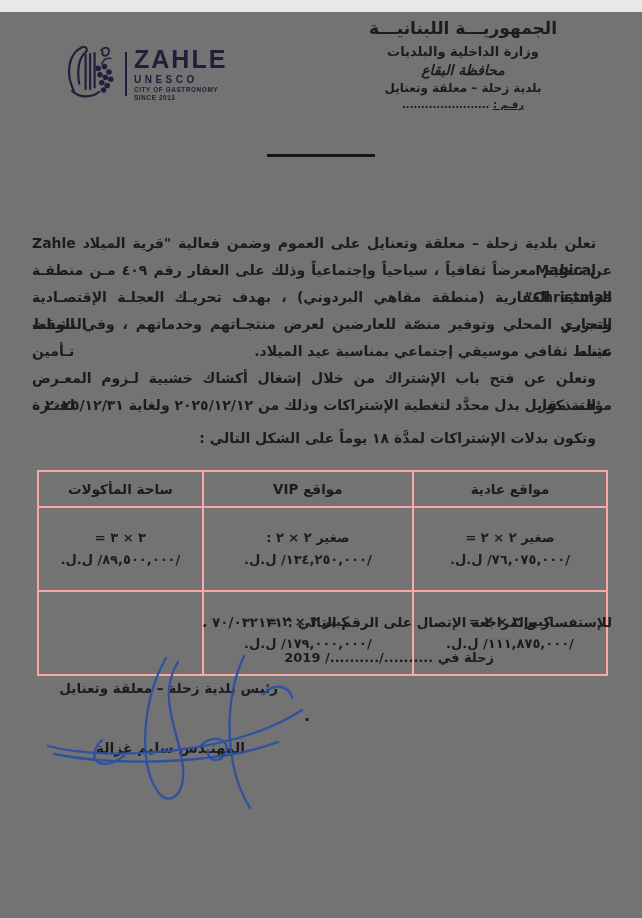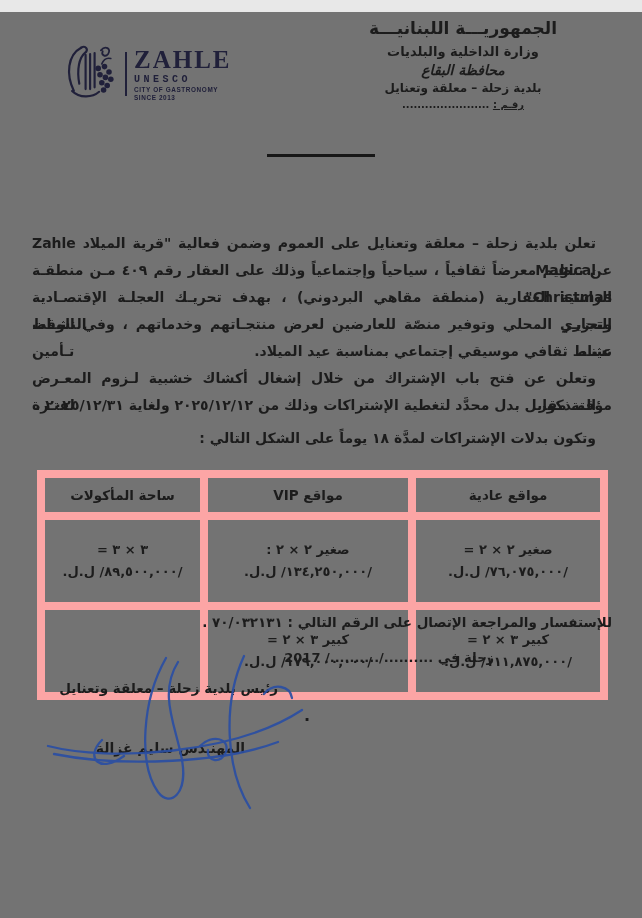--- a/index.html
+++ b/index.html
@@ -23,40 +23,40 @@
   .hdr-municipality{font-size:12px;margin-bottom:4px;}
   .hdr-number{font-size:10px;}
   .hdr-number .lbl{text-decoration:underline;}
   
   .logo{
     position:absolute;left:64px;top:30px;height:64px;
     display:flex;align-items:center;gap:7px;color:#20203a;
   }
   .logo-divider{width:2px;height:44px;background:#20203a;}
   .logo-text{display:flex;flex-direction:column;line-height:1;}
-  .logo-name{font-family:Liberation Serif, serif;font-weight:700;font-size:25px;letter-spacing:2px;}
-  .logo-unesco{font-family:Liberation Mono, monospace;font-weight:700;font-size:10px;letter-spacing:3.5px;margin-top:3px;}
+  .logo-name{font-family:Liberation Sans, sans-serif;font-weight:700;font-size:25px;letter-spacing:2px;}
+  .logo-unesco{font-family:Liberation Sans, sans-serif;font-weight:700;font-size:10px;letter-spacing:3.5px;margin-top:3px;}
   .logo-sub{font-family:"Liberation Sans","DejaVu Sans",sans-serif;font-weight:700;font-size:6.4px;letter-spacing:.6px;margin-top:2px;}
   
   .title-wrap{position:absolute;top:138px;left:0;width:100%;text-align:center;}
   .title{font-size:38px;font-weight:700;direction:rtl;color:#121212;}
   .title-rule{width:108px;height:3px;background:#171717;margin:4px auto 0 auto;}
   
   .bodytext{position:absolute;top:218px;left:32px;right:30px;direction:rtl;font-weight:700;font-size:14px;}
   .bl{height:27px;line-height:27px;white-space:normal;}
   .just{text-align:justify;text-align-last:justify;}
   .ralign{text-align:right;}
   .indent{padding-right:16px;}
   .p3gap{margin-top:6px;}
   
   .fees{
     position:absolute;top:458px;left:37px;width:571px;
     border-collapse:collapse;direction:rtl;table-layout:fixed;
   }
-  .fees th,.fees td{border:8px solid #fca5a5;text-align:center;vertical-align:middle;}
+  .fees th,.fees td{border:2px solid #fca5a5;text-align:center;vertical-align:middle;}
   .fees th{height:30px;font-size:13.5px;font-weight:700;padding:2px;}
   .fees td{height:50px;font-weight:700;font-size:13px;padding:16px 4px;}
   .spec{line-height:22px;}
   .price{line-height:22px;}
   .col-reg{width:192px;}
   .col-vip{width:208px;}
   .col-food{width:163px;}
   
   .contact{position:absolute;top:602px;right:30px;direction:rtl;font-weight:700;font-size:13.5px;}
   .dateline{position:absolute;top:638px;right:148px;direction:rtl;font-weight:700;font-size:13px;}
@@ -170,21 +170,21 @@
         </td>
         <td>
           <div class="spec"></div>
           <div class="price"></div>
         </td>
       </tr>
     </tbody>
   </table>
 
   <div class="contact">للإستفسار والمراجعة الإتصال على الرقم التالي : ٧٠/٠٣٢١٣١ .</div>
-  <div class="dateline">زحلة في ........../........../ 2017</div>
+  <div class="dateline">زحلة في ........../........../ 2019</div>
 
   <div class="sig">
     <div class="sig-title">رئيس بلدية زحلة – معلقة وتعنايل</div>
     <div class="sig-dot">·</div>
     <div class="sig-name">المهنـدس سليم غزالة</div>
     <span class="sig-ink">
       <svg width="280" height="165" viewBox="0 0 280 165" fill="none" stroke="#2b4fa3" stroke-width="2.3" stroke-linecap="round">
         <path d="M 8,96 C 70,112 195,104 262,60"></path>
         <path d="M 14,104 C 84,118 185,112 238,92"></path>
         <path d="M 126,8 C 102,50 98,114 118,142 C 130,158 148,144 142,110 C 136,76 118,44 138,12"></path>

